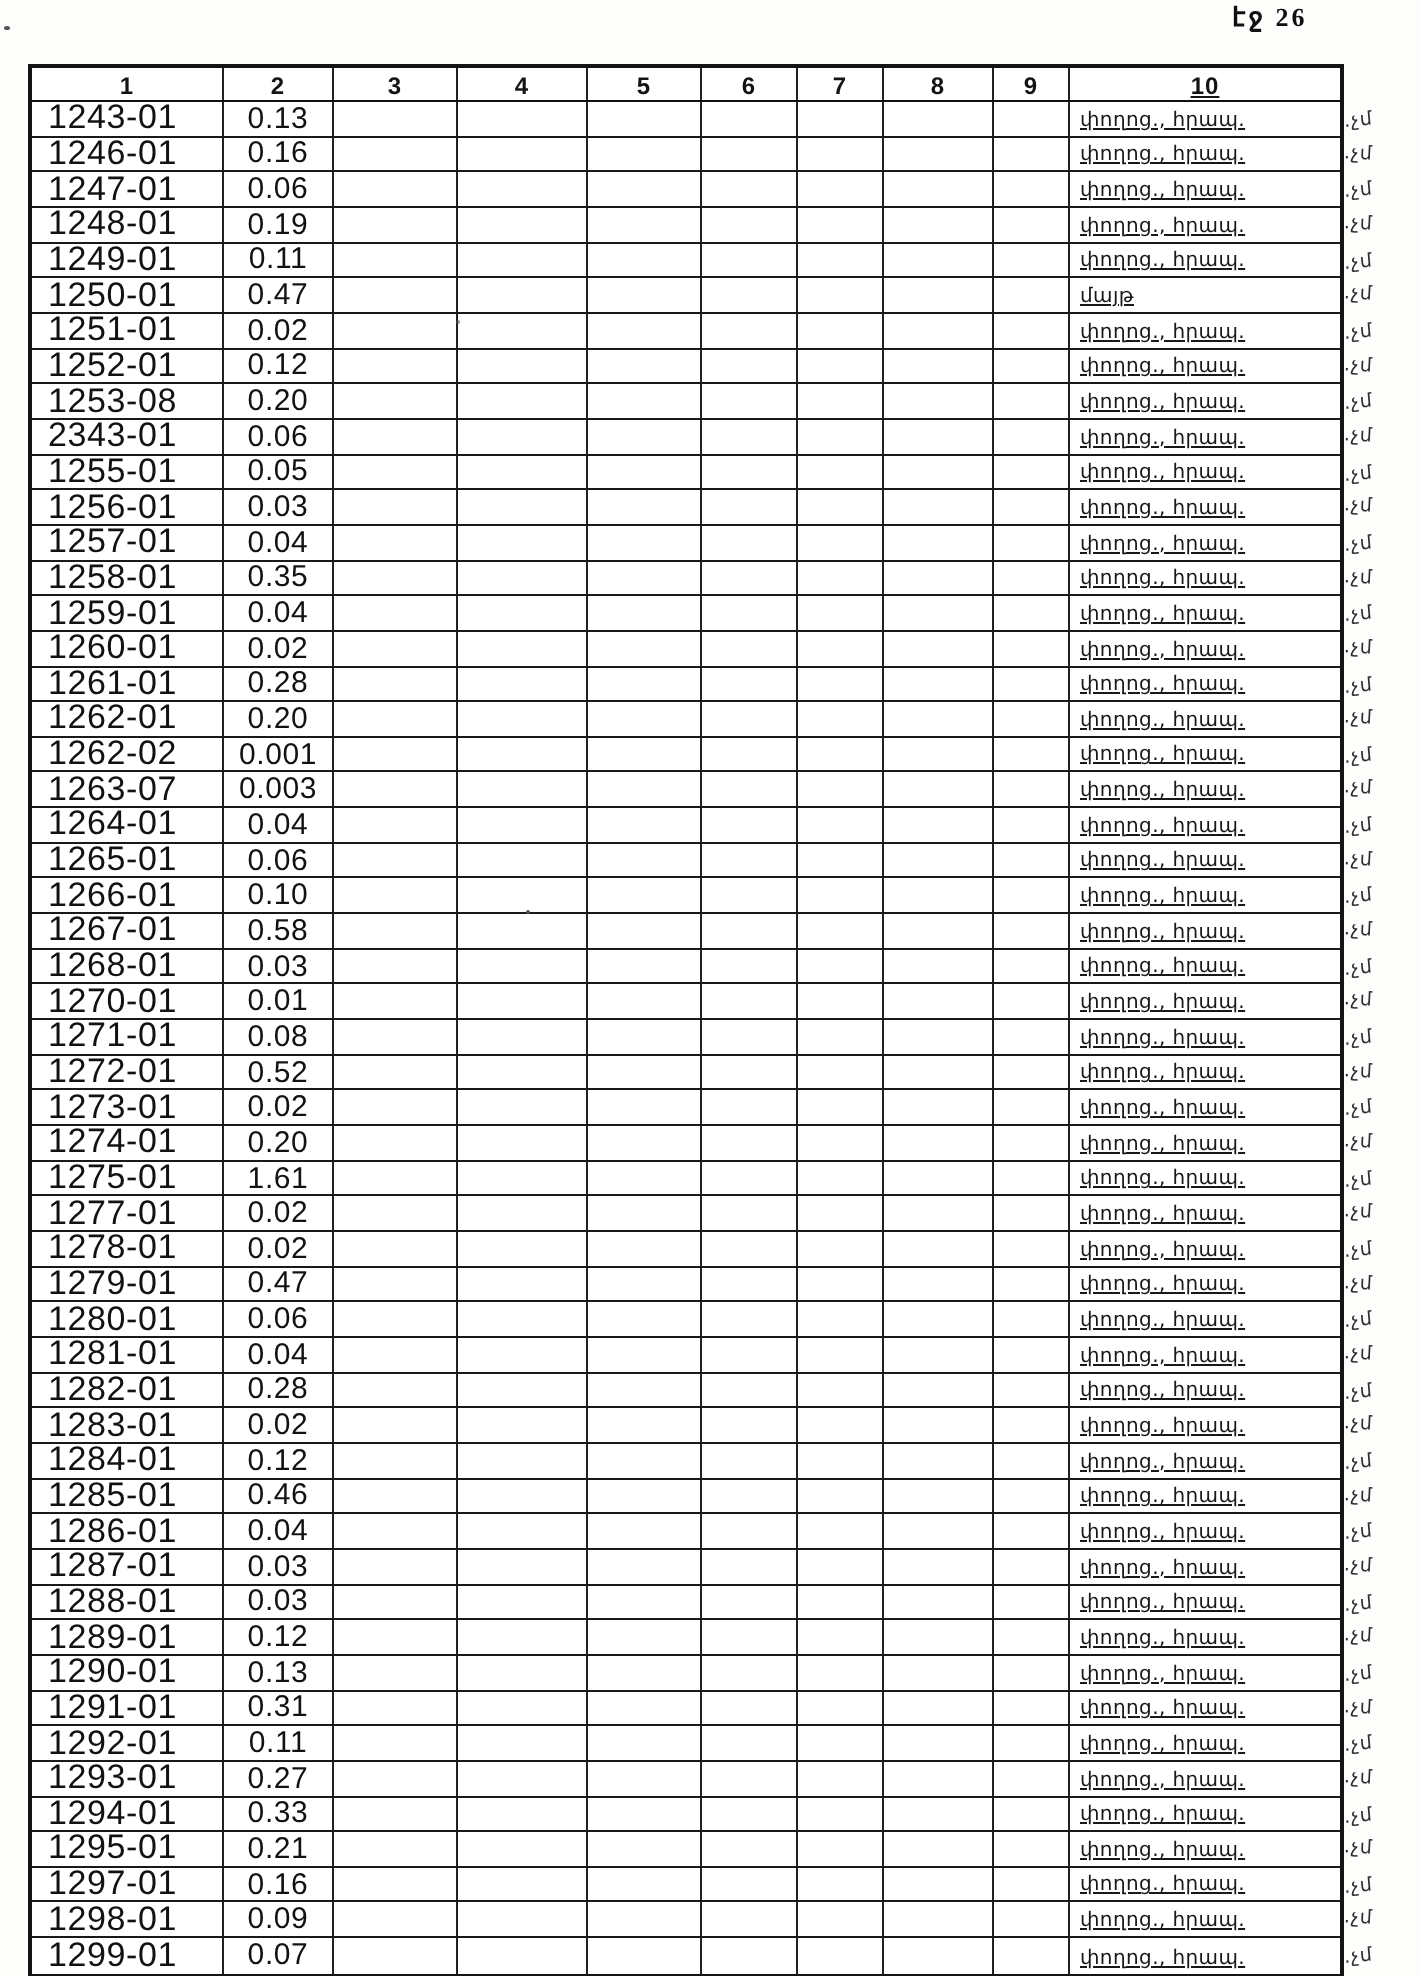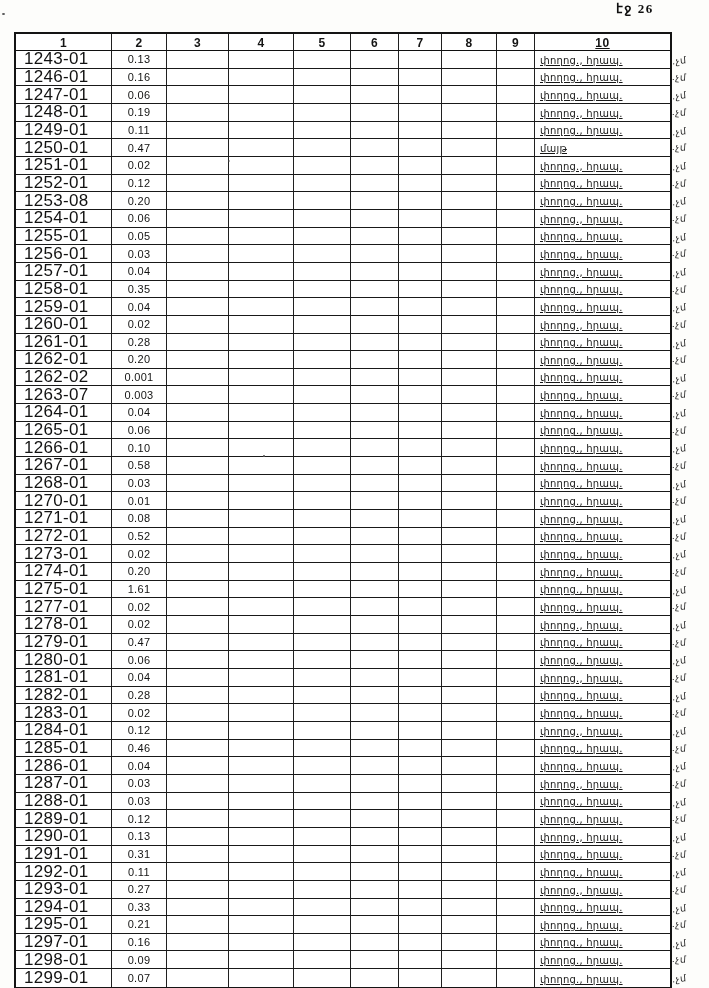--- a/index.html
+++ b/index.html
@@ -37,21 +37,21 @@
     overflow:hidden;white-space:nowrap;
     box-sizing:border-box;
     padding:0 3px;
   }
   .c:last-child{border-right:none;text-decoration:underline;}
   .hc{
     justify-content:center;font-weight:700;font-size:12px;
     letter-spacing:0.5px;color:#161616;padding-top:1px;
   }
   .c-code{padding-left:8px;font-size:17px;letter-spacing:0.3px;}
-  .c-val{justify-content:center;font-size:11px;letter-spacing:0.3px;}
+  .c-val{justify-content:center;font-size:15px;letter-spacing:0.3px;}
   .c-note{
     padding-left:5px;font-size:10px;letter-spacing:0.2px;
     font-family:"DejaVu Sans","Liberation Sans",sans-serif;
     align-items:flex-end;padding-bottom:2px;color:#1a1a1a;
   }
   .margin-notes{
     position:absolute;left:672px;top:51px;width:34px;
   }
   .mnote{
     height:17.66px;display:flex;align-items:center;
@@ -189,21 +189,21 @@
           <div class="c"></div>
           <div class="c"></div>
           <div class="c"></div>
           <div class="c"></div>
           <div class="c"></div>
           <div class="c"></div>
           <div class="c"></div>
           <div class="c c-note">փողոց., հրապ.</div>
         </div>
         <div class="trow body-row">
-          <div class="c c-code">1254-01</div>
+          <div class="c c-code">2343-01</div>
           <div class="c c-val">0.06</div>
           <div class="c"></div>
           <div class="c"></div>
           <div class="c"></div>
           <div class="c"></div>
           <div class="c"></div>
           <div class="c"></div>
           <div class="c"></div>
           <div class="c c-note">փողոց., հրապ.</div>
         </div>

